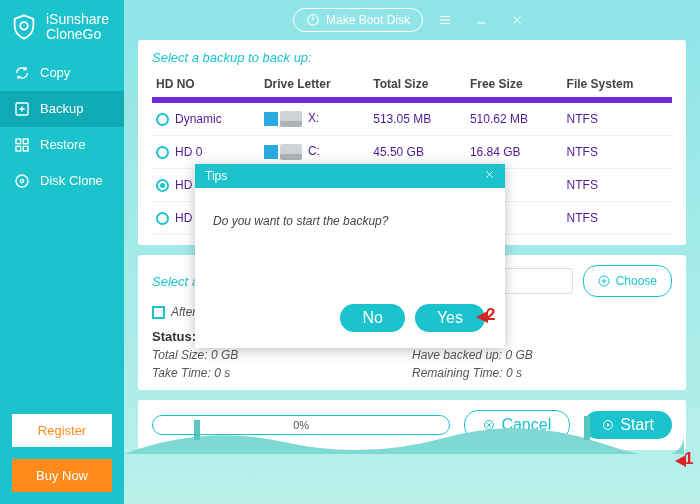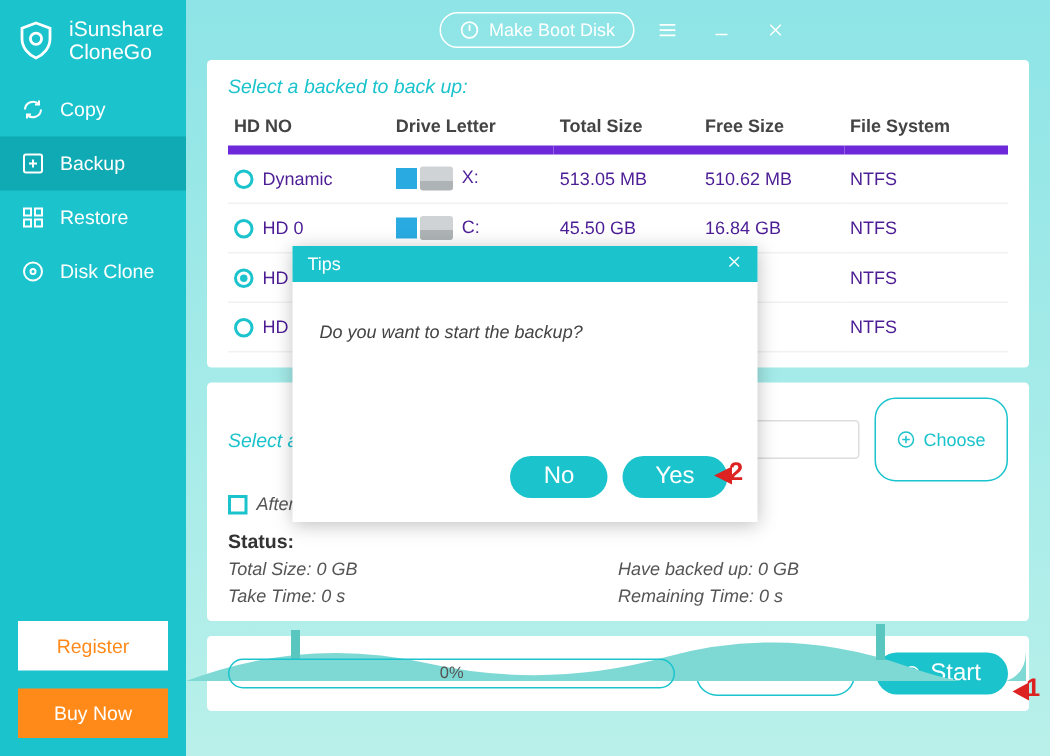--- a/index.html
+++ b/index.html
@@ -26,21 +26,21 @@
 .panel-title { color: #1bc3cd; font-style: italic; font-size: 13px; margin-bottom: 6px; }
 table { width: 100%; border-collapse: collapse; font-size: 12px; }
 th { text-align: left; color: #444; font-weight: 600; padding: 6px 4px; border-bottom: 6px solid #6d28d9; }
 td { padding: 8px 4px; border-bottom: 1px solid #f1f1f1; color: #4c1d95; }
 .radio { width: 13px; height: 13px; border: 2px solid #1bc3cd; border-radius: 50%; display: inline-block; vertical-align: middle; margin-right: 6px; position: relative; }
 .radio.checked::after { content: ""; position: absolute; inset: 2px; background: #1bc3cd; border-radius: 50%; }
 .drive-ico { display: inline-block; width: 22px; height: 16px; background: linear-gradient(#cfd3d6 60%, #aeb3b6 60%); border-radius: 2px; vertical-align: middle; margin-right: 6px; }
 .win-square { display: inline-block; width: 14px; height: 14px; background: #29abe2; vertical-align: middle; margin-right: 2px; }
 .dest-row { display: flex; align-items: center; gap: 10px; }
 .dest-input { flex: 1; height: 26px; border: 1px solid #ddd; border-radius: 3px; padding: 0 6px; font-size: 12px; }
-.choose-btn { border: 1px solid #1bc3cd; color: #1bc3cd; background: #fff; border-radius: 14px; padding: 20px 14px; font-size: 12px; display: flex; align-items: center; gap: 6px; cursor: pointer; }
+.choose-btn { border: 1px solid #1bc3cd; color: #1bc3cd; background: #fff; border-radius: 14px; padding: 8px 14px; font-size: 12px; display: flex; align-items: center; gap: 6px; cursor: pointer; }
 .checkbox { width: 13px; height: 13px; border: 2px solid #1bc3cd; display: inline-block; vertical-align: middle; margin-right: 6px; }
 .status-grid { display: grid; grid-template-columns: 1fr 1fr; font-size: 12px; color: #555; font-style: italic; row-gap: 4px; margin-top: 4px; }
 .status-title { font-weight: 600; font-style: normal; grid-column: 1 / -1; color: #333; font-size: 13px; }
 .footer { background: #fff; border-radius: 3px; padding: 10px 14px; display: flex; align-items: center; gap: 14px; }
 .progress { flex: 1; height: 20px; border: 1px solid #1bc3cd; border-radius: 12px; position: relative; }
 .progress-text { position: absolute; inset: 0; display: flex; align-items: center; justify-content: center; font-size: 11px; color: #555; }
 .pill { border-radius: 14px; padding: 5px 18px; font-size: 16px; cursor: pointer; border: none; display: flex; align-items: center; gap: 6px; }
 .pill.outline { border: 1px solid #1bc3cd; color: #1bc3cd; background: #fff; }
 .pill.fill { background: #1bc3cd; color: #fff; }
 .scenery { position: absolute; left: 0; right: 0; bottom: 50px; height: 40px; pointer-events: none; }
@@ -129,21 +129,21 @@
         </div>
       <div class="win-btn">
           <svg width="12" height="12" viewBox="0 0 24 24">
             <path d="M5 5l14 14M19 5L5 19" stroke="#fff" stroke-width="2"></path>
           </svg>
         </div>
     </div>
 
     <div class="content">
       <div class="panel">
-        <div class="panel-title">Select a backed to back up:</div>
+        <div class="panel-title">Select a backup to back up:</div>
         <table>
           <thead>
               <tr>
             <th>HD NO</th>
             <th>Drive Letter</th>
             <th>Total Size</th>
             <th>Free Size</th>
             <th>File System</th>
           </tr>
             </thead>

